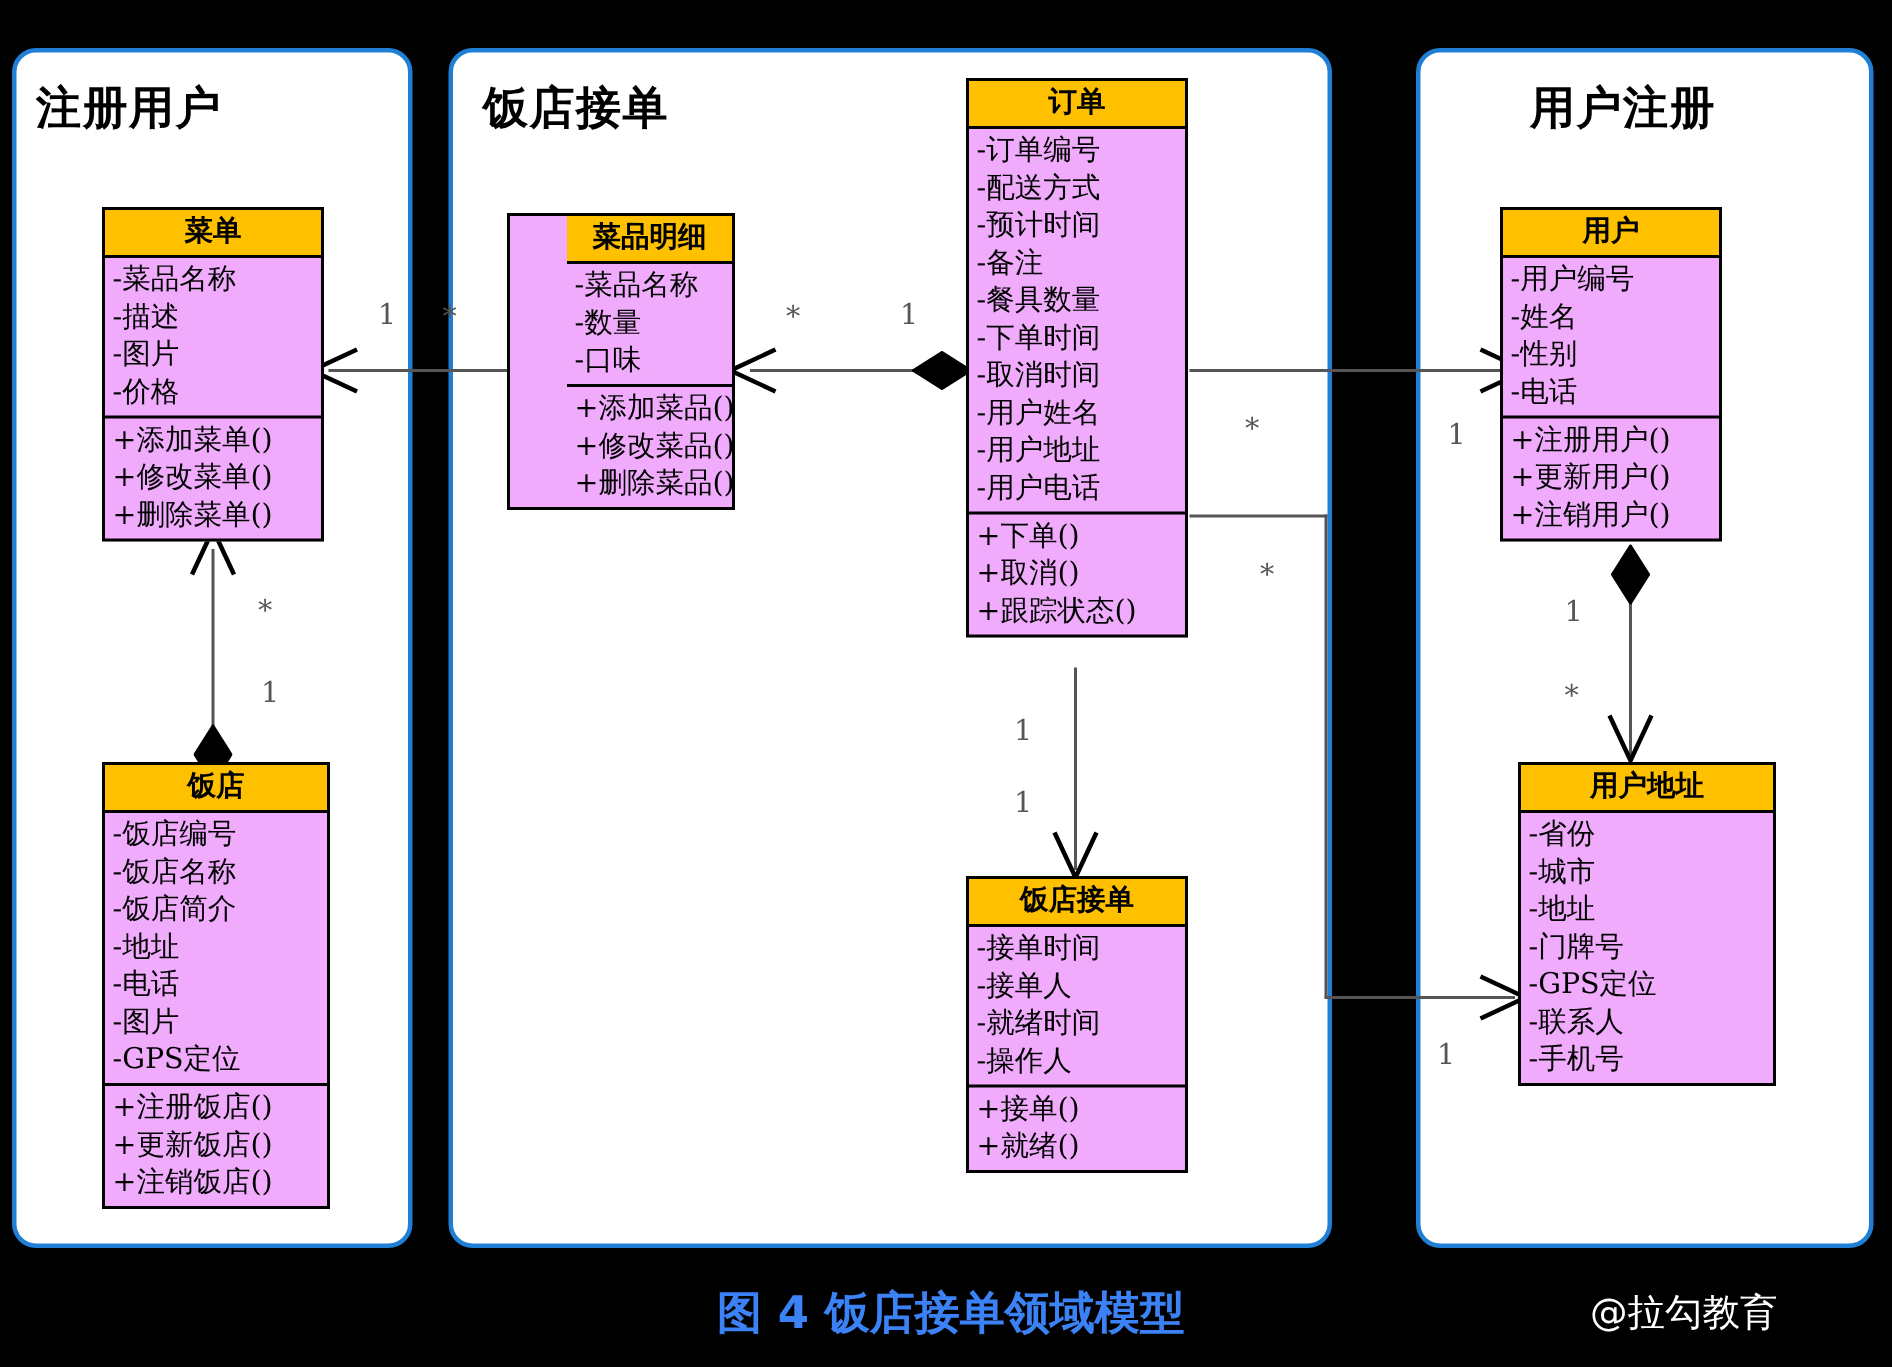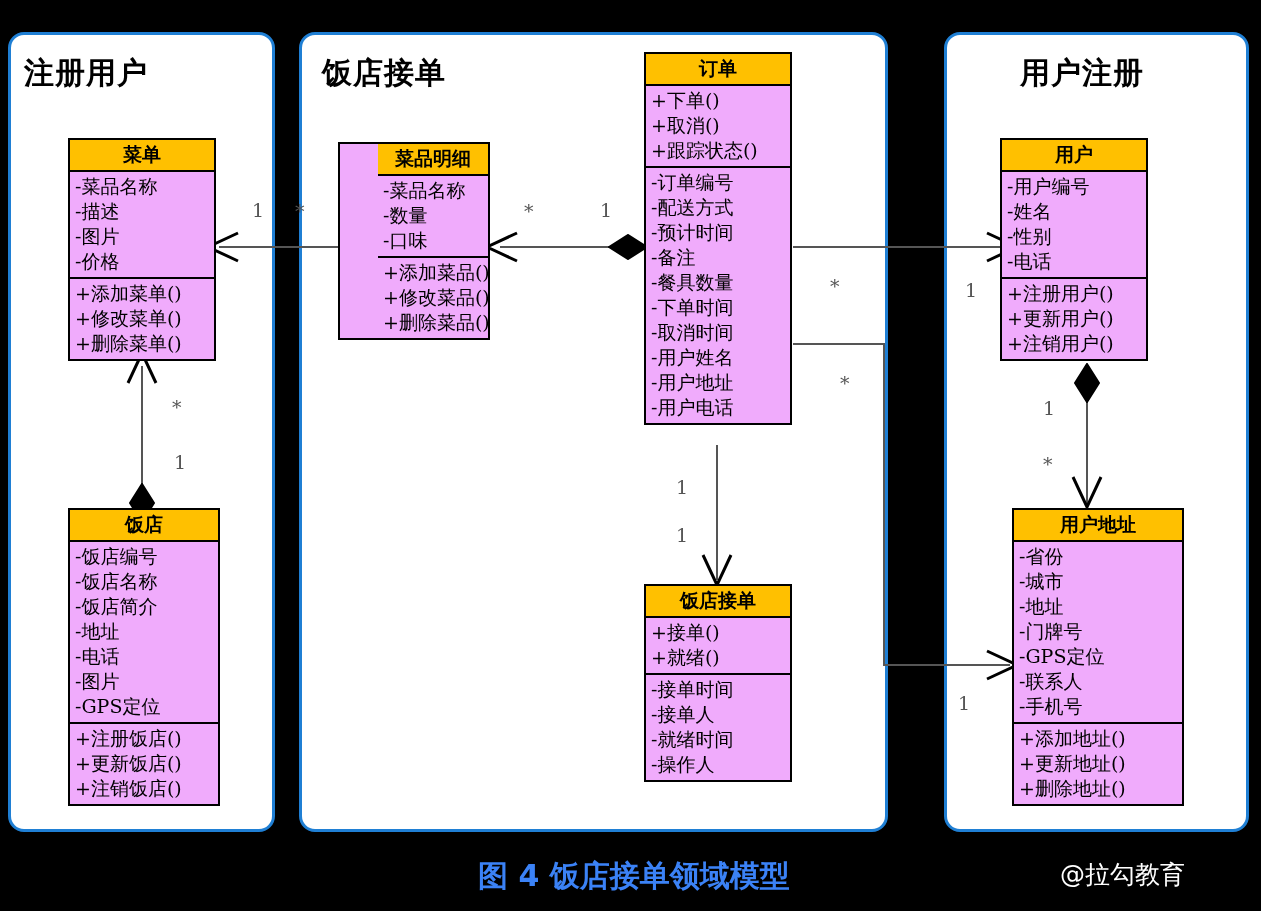--- a/index.html
+++ b/index.html
@@ -214,51 +214,51 @@
     <div class="uml-sec">
       <div class="uml-row">+添加菜品()</div>
       <div class="uml-row">+修改菜品()</div>
       <div class="uml-row">+删除菜品()</div>
     </div>
   </div>
 
   
   <div class="uml" style="left:644px;top:52px;width:148px;">
     <div class="uml-name">订单</div>
-    <div class="uml-sec">
-      <div class="uml-row">+下单()</div>
-      <div class="uml-row">+取消()</div>
-      <div class="uml-row">+跟踪状态()</div>
-    </div>
     <div class="uml-sec">
       <div class="uml-row">-订单编号</div>
       <div class="uml-row">-配送方式</div>
       <div class="uml-row">-预计时间</div>
       <div class="uml-row">-备注</div>
       <div class="uml-row">-餐具数量</div>
       <div class="uml-row">-下单时间</div>
       <div class="uml-row">-取消时间</div>
       <div class="uml-row">-用户姓名</div>
       <div class="uml-row">-用户地址</div>
       <div class="uml-row">-用户电话</div>
     </div>
+    <div class="uml-sec">
+      <div class="uml-row">+下单()</div>
+      <div class="uml-row">+取消()</div>
+      <div class="uml-row">+跟踪状态()</div>
+    </div>
   </div>
 
   
   <div class="uml" style="left:644px;top:584px;width:148px;">
     <div class="uml-name">饭店接单</div>
-    <div class="uml-sec">
-      <div class="uml-row">+接单()</div>
-      <div class="uml-row">+就绪()</div>
-    </div>
     <div class="uml-sec">
       <div class="uml-row">-接单时间</div>
       <div class="uml-row">-接单人</div>
       <div class="uml-row">-就绪时间</div>
       <div class="uml-row">-操作人</div>
+    </div>
+    <div class="uml-sec">
+      <div class="uml-row">+接单()</div>
+      <div class="uml-row">+就绪()</div>
     </div>
   </div>
 
   
   <div class="uml" style="left:1000px;top:138px;width:148px;">
     <div class="uml-name">用户</div>
     <div class="uml-sec">
       <div class="uml-row">-用户编号</div>
       <div class="uml-row">-姓名</div>
       <div class="uml-row">-性别</div>
@@ -276,24 +276,19 @@
     <div class="uml-name">用户地址</div>
     <div class="uml-sec">
       <div class="uml-row">-省份</div>
       <div class="uml-row">-城市</div>
       <div class="uml-row">-地址</div>
       <div class="uml-row">-门牌号</div>
       <div class="uml-row">-GPS定位</div>
       <div class="uml-row">-联系人</div>
       <div class="uml-row">-手机号</div>
     </div>
-    <div class="uml-sec">
-      <div class="uml-row">+添加地址()</div>
-      <div class="uml-row">+更新地址()</div>
-      <div class="uml-row">+删除地址()</div>
-    </div>
   </div>
 
   
   <div class="caption" style="left:478px;top:864px;">图 4 饭店接单领域模型</div>
   <div class="watermark" style="left:1060px;top:862px;">@拉勾教育</div>
 
 </div>
 
 </body></html>

